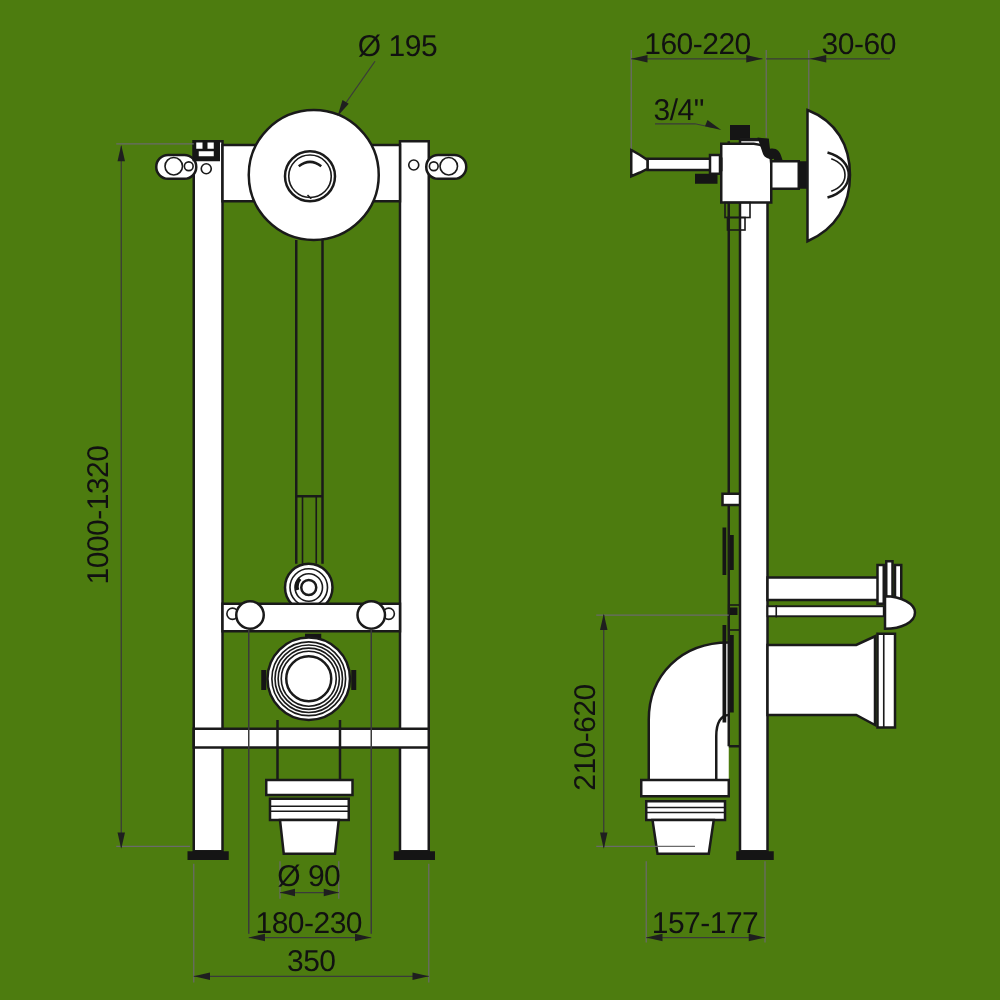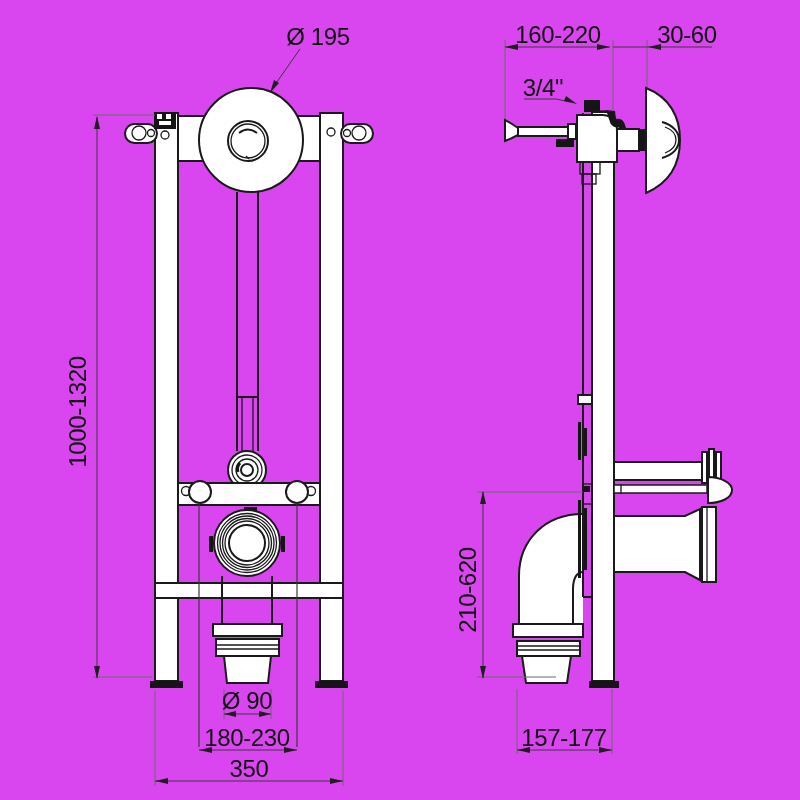--- a/index.html
+++ b/index.html
@@ -1,16 +1,16 @@
 <!DOCTYPE html>
 <html><head>
 <meta charset="utf-8">
 <style>
   html,body{margin:0;padding:0;background:#ffffff;}
-  #canvas{width:800px;height:800px;background:#d946ef;position:relative;overflow:hidden;}
+  #canvas{width:800px;height:800px;background:#4d7c0f;position:relative;overflow:hidden;}
   svg{display:block;}
   .ln{fill:#ffffff;stroke:#1a1a1a;stroke-width:2;}
   .lnthin{fill:none;stroke:#1a1a1a;stroke-width:1.3;}
   .lnmain{fill:none;stroke:#1a1a1a;stroke-width:2;}
   .blk{fill:#151515;stroke:none;}
   .dim{stroke:#3a3a3a;stroke-width:1;fill:none;}
   .ext{stroke:#6a6a6a;stroke-width:1;fill:none;}
   .arw{fill:#1f1f1f;stroke:none;}
   .t{font-family:"Liberation Sans",sans-serif;font-size:24px;fill:#111;letter-spacing:-0.4px;}
   .tm{text-anchor:middle;}

